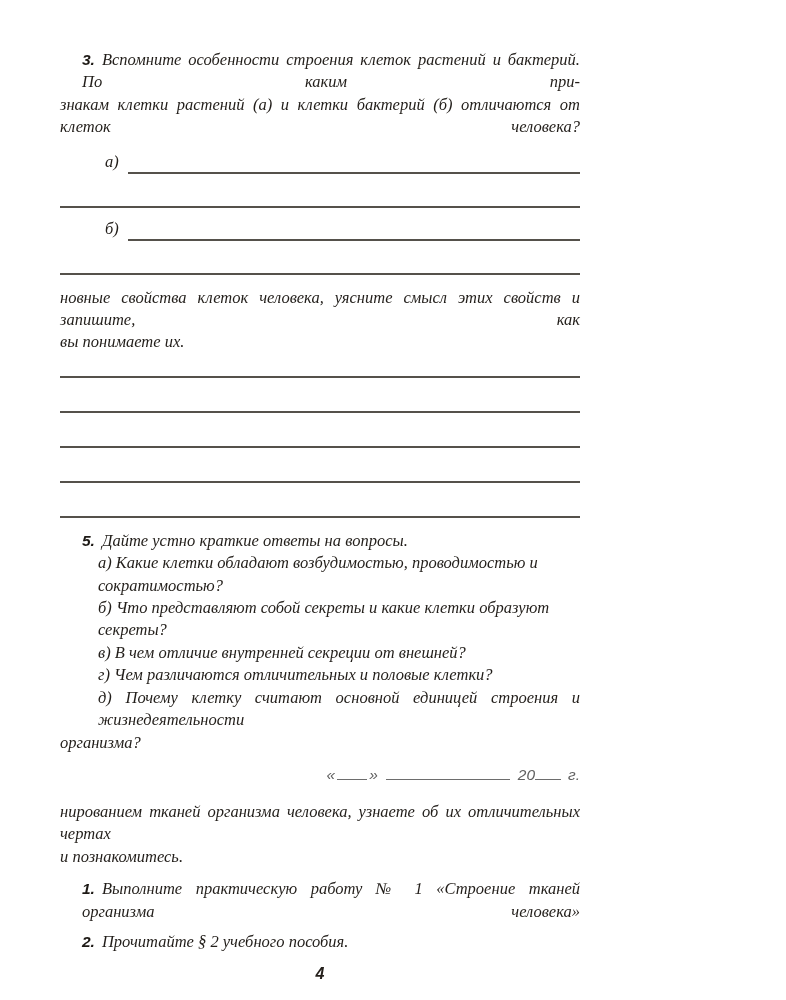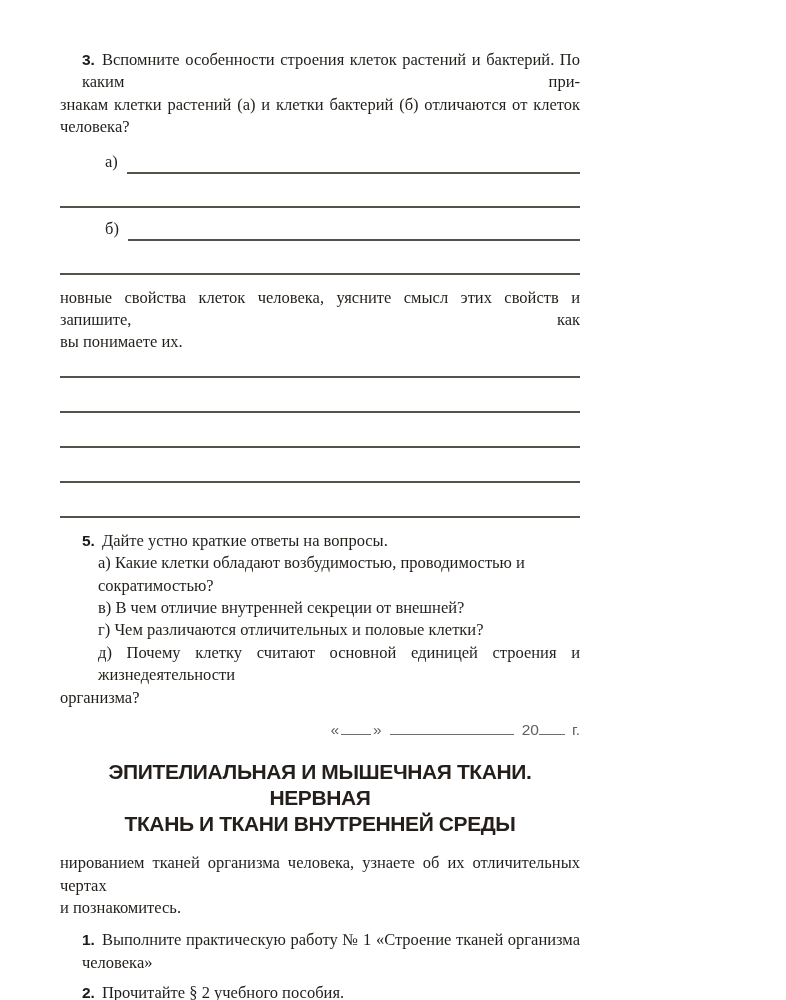--- a/index.html
+++ b/index.html
@@ -7,20 +7,21 @@
     position:relative;
     width:638px; height:1000px;
     box-sizing:border-box;
     padding:49px 58px 0 60px;
     background:#ffffff;
     font-family:"Liberation Serif", serif;
     font-size:16.5px;
     line-height:22.4px;
     color:#221e1a;
     overflow:hidden;
+    font-style:italic;
   }
   .pline { min-height:22.4px; }
   
   .jl { text-align:justify; text-align-last:justify; }
   .fl { padding-left:22px; }           
   .marker {
     font-family:"Liberation Sans", sans-serif;
     font-weight:700; font-size:15.5px;
     margin-right:7px;
     color:#1d1915;
@@ -92,40 +93,37 @@
 
   <div class="rule mt22"></div>
   <div class="rule mt33"></div>
   <div class="rule mt33"></div>
   <div class="rule mt33"></div>
   <div class="rule mt33"></div>
 
   <div class="mt12">
     <div class="pline fl"><span class="marker">5.</span><span>Дайте устно краткие ответы на вопросы.</span></div>
     <div class="pline qline">а) Какие клетки обладают возбудимостью, проводимостью и сократимостью?</div>
+    <div class="pline qline">б) Что представляют собой секреты и какие клетки образуют секреты?</div>
     <div class="pline qline">в) В чем отличие внутренней секреции от внешней?</div>
     <div class="pline qline">г) Чем различаются отличительных и половые клетки?</div>
     <div class="pline qline jl">д) Почему клетку считают основной единицей строения и жизнедеятельности</div>
     <div class="pline">организма?</div>
   </div>
 
   <div class="date-row mt10">
     <span>«</span>
       <span class="blank blank-day"></span>
       <span>»</span>
       <span class="blank blank-month"></span>
       <span>20</span>
       <span class="blank blank-year"></span>
       <span>г.</span>
   </div>
 
-  <div class="section-title mt18">
-    <div>ЭПИТЕЛИАЛЬНАЯ И МЫШЕЧНАЯ ТКАНИ. НЕРВНАЯ</div>
-    <div>ТКАНЬ И ТКАНИ ВНУТРЕННЕЙ СРЕДЫ</div>
-  </div>
 
   <div class="mt15">
     <div class="pline jl">нированием тканей организма человека, узнаете об их отличительных чертах</div>
     <div class="pline">и познакомитесь.</div>
   </div>
 
   <div class="mt10">
     <div class="pline jl fl"><span class="marker">1.</span><span>Выполните практическую работу № 1 «Строение тканей организма человека»</span></div>
   </div>
 

